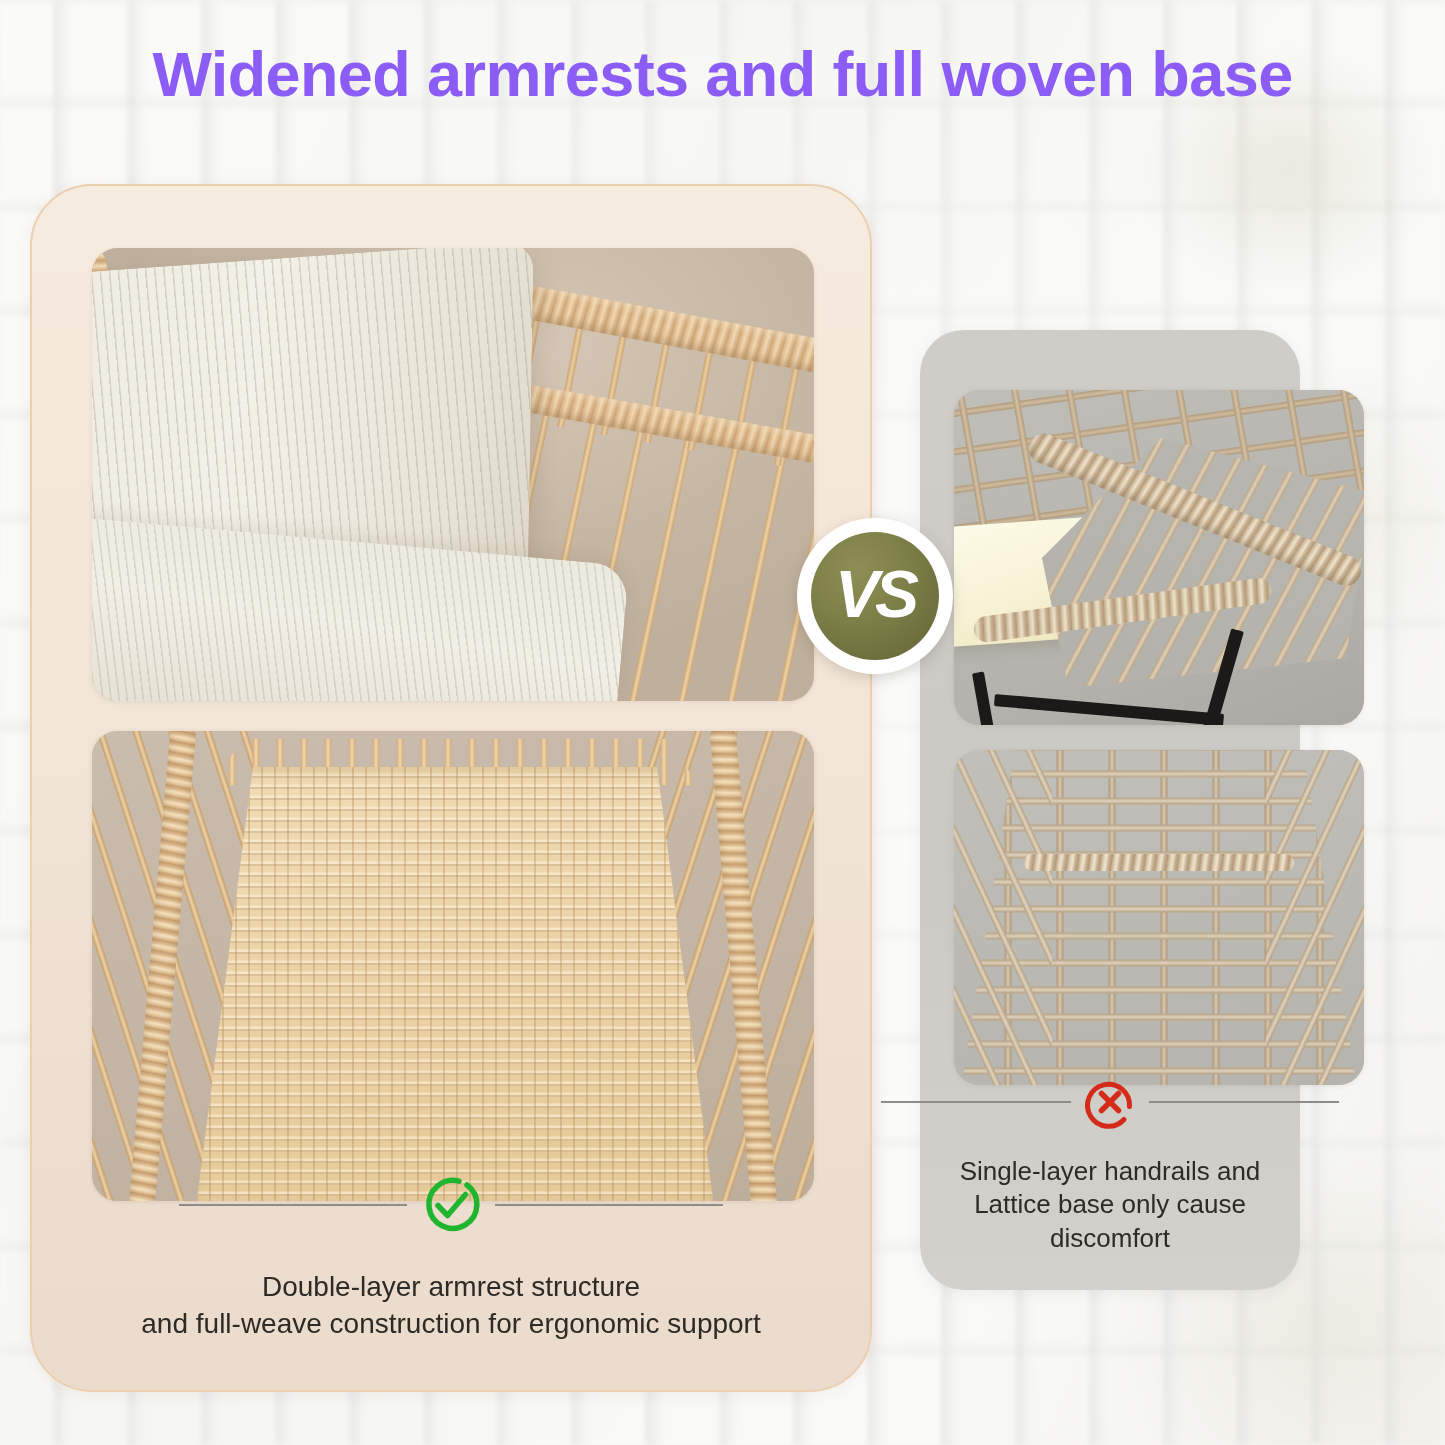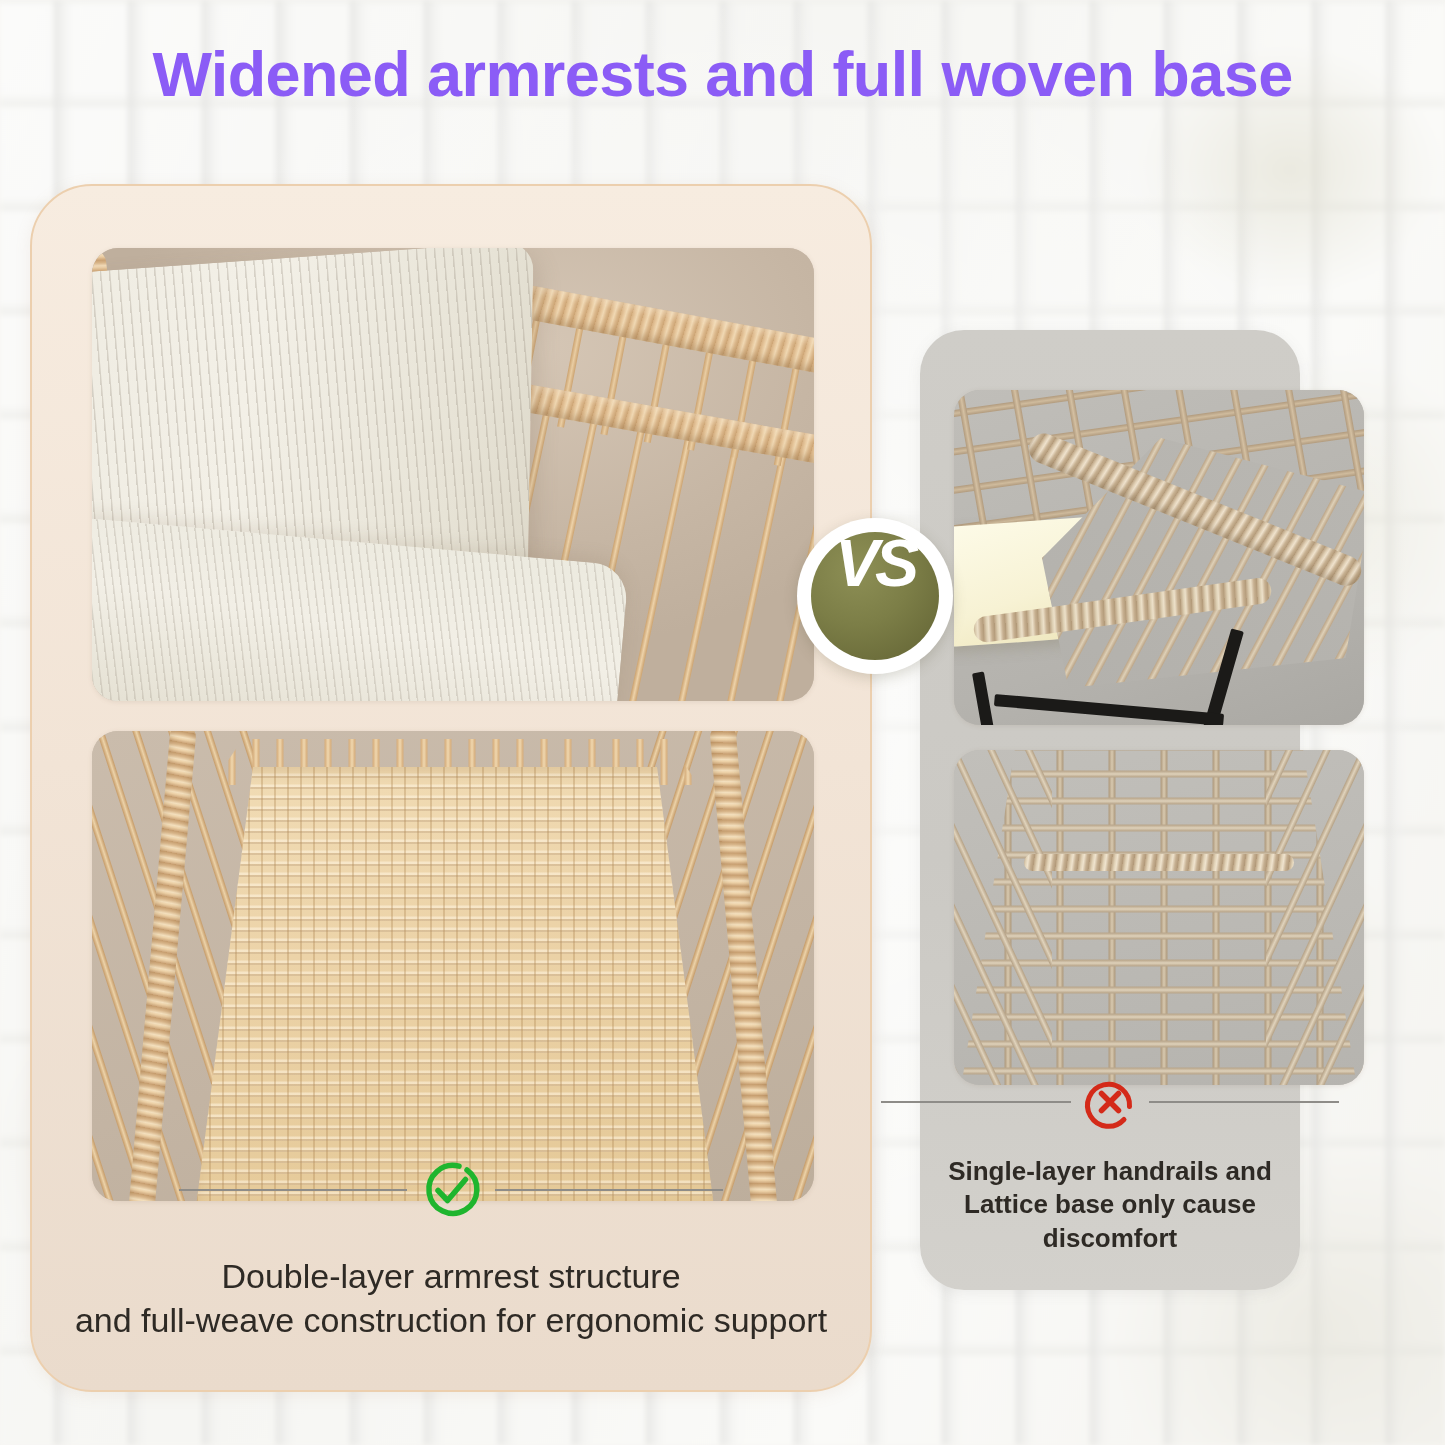--- a/index.html
+++ b/index.html
@@ -89,21 +89,20 @@
   }
 
   #panel-bad {
     left: 920px;
     top: 330px;
     width: 380px;
     height: 960px;
     background: linear-gradient(180deg, #cfcdc8 0%, #cbc9c4 55%, #d3d1cc 100%);
     border-radius: 44px;
     box-shadow: 0 3px 14px rgba(120,120,115,.10);
-    font-weight: bold;
   }
 
   
   .photo {
     position: absolute;
     overflow: hidden;
     border-radius: 26px;
     box-shadow: 0 1px 5px rgba(120,100,80,.13);
   }
 
@@ -338,21 +337,21 @@
     position: relative;
     margin: 0 8px;
   }
 
   
   #badge-good { width: 72px; height: 72px; }
   #badge-bad  { width: 62px; height: 62px; }
 
   .caption {
     margin-top: 28px;
-    font-size: 34px;
+    font-size: 28px;
     line-height: 1.30;
     color: #2e2a25;
     white-space: pre-line;
   }
   #verdict-good { bottom: 48px; }
   #verdict-good .rule { width: 228px; }
   #verdict-bad  { bottom: 34px; }
   #verdict-bad  .rule { width: 190px; }
   #verdict-bad .caption { font-size: 26px; margin-top: 22px; }
 
@@ -367,20 +366,21 @@
     align-items: center;
     justify-content: center;
     z-index: 9;
     box-shadow: 0 4px 14px rgba(90,85,60,.22);
   }
   #vs-inner {
     width: 128px; height: 128px;
     border-radius: 50%;
     background: radial-gradient(circle at 36% 30%, #8d8f55 0%, #7c7e47 45%, #616233 100%);
     display: flex;
+    align-items: center;
     justify-content: center;
   }
   #vs-text {
     color: #ffffff;
     font-size: 66px;
     font-weight: bold;
     font-style: italic;
     letter-spacing: -4px;
     line-height: 1;
     transform: translateY(-2px);

